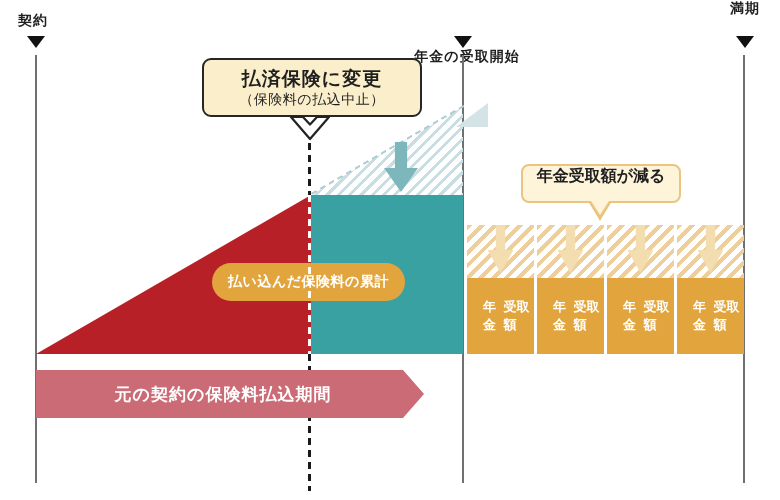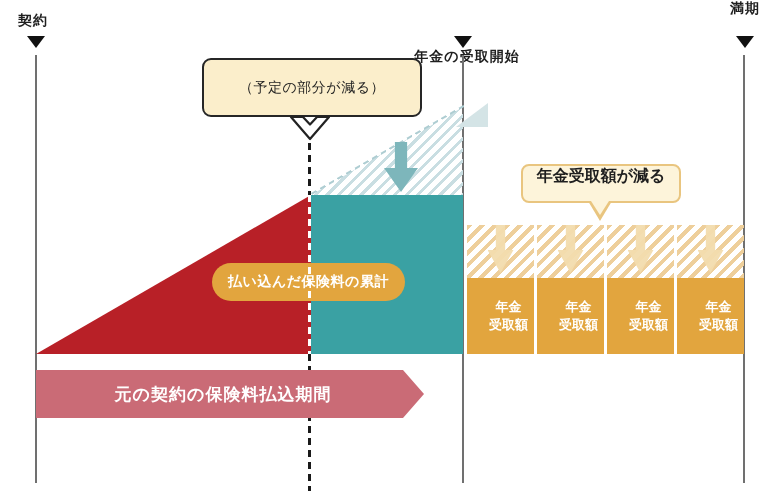--- a/index.html
+++ b/index.html
@@ -51,21 +51,21 @@
   .tail-inner{left:591px;top:201px;width:18px;height:14px;background:var(--callout-cream,#fdf4da);
     clip-path:polygon(0 0,100% 0,50% 100%);}
   
   .columns{left:467px;top:225px;width:277px;height:129px;display:flex;gap:3px;}
   .col{flex:1;display:flex;flex-direction:column;}
   .col-hatch{height:53px;position:relative;
     background:repeating-linear-gradient(135deg,var(--orange-hatch,#eecf9b) 0 4px,transparent 4px 9px);
     display:flex;align-items:flex-start;justify-content:center;}
   .cream-arrow{width:26px;height:48px;background:var(--cream-arrow,#f2dcae);opacity:.95;}
   .col-block{flex:1;background:var(--orange,#e2a53e);color:#fff;font-size:13px;font-weight:bold;line-height:1.4;
-    display:flex;flex-direction:column;align-items:center;justify-content:center;text-align:left;padding-left:16px;}
+    display:flex;flex-direction:row;align-items:center;justify-content:center;text-align:left;padding-left:16px;}
   
   .band{display:flex;align-items:center;justify-content:center;font-weight:bold;font-size:17px;letter-spacing:1px;}
   .band-pink{left:36px;top:370px;width:388px;height:48px;background:var(--pink,#ca6b76);color:#fff;
     clip-path:polygon(0 0,calc(100% - 21px) 0,100% 50%,calc(100% - 21px) 100%,0 100%);padding-right:14px;box-sizing:border-box;}
   .band-blue{left:36px;top:428px;width:274px;height:50px;background:var(--band-blue,#d0e1e1);color:var(--band-blue-text,#2a7a70);
     clip-path:polygon(0 0,calc(100% - 22px) 0,100% 50%,calc(100% - 22px) 100%,0 100%);padding-right:16px;box-sizing:border-box;}
 </style>
 </head>
 <body>
 
@@ -90,21 +90,22 @@
   <div class="abs down-arrow teal-down-arrow"></div>
 
   <div class="abs dashv black" style="left:308px;top:131px;height:64px;"></div>
   <div class="abs dashv black" style="left:308px;top:354px;height:137px;"></div>
 
   <div class="abs pill">払い込んだ保険料の累計</div>
 
   <div class="abs dashv white" style="left:308px;top:195px;height:159px;"></div>
 
   <div class="abs change-box">
-    <div class="change-sub">（予定の部分が減る）</div>
+    <div class="change-title">払済保険に変更</div>
+    <div class="change-sub">（保険料の払込中止）</div>
   </div>
   <svg class="abs" style="left:288px;top:116px;" width="44" height="25" viewBox="0 0 44 25">
     <path d="M3,1 L15,1 L22,8.5 L29,1 L41,1 L22,23 Z" fill="#ffffff" stroke="#222222" stroke-width="2.2" stroke-linejoin="round"></path>
   </svg>
 
   <div class="abs callout-blue-tail"></div>
 
   <div class="abs callout-cream">
     <span>年金受取額が減る</span>
   </div>

